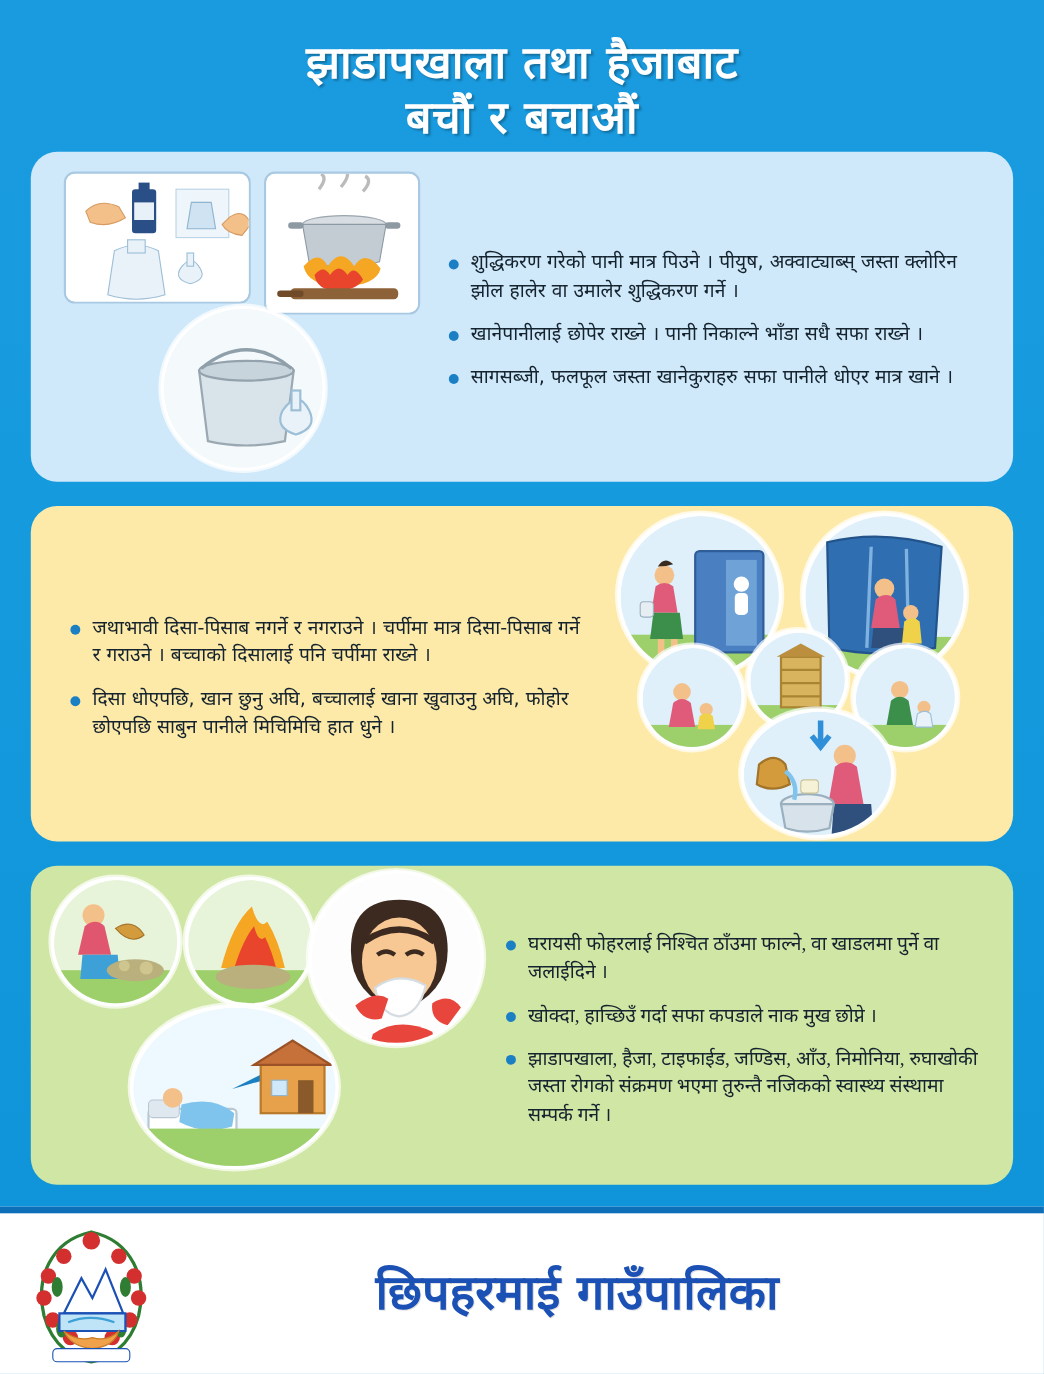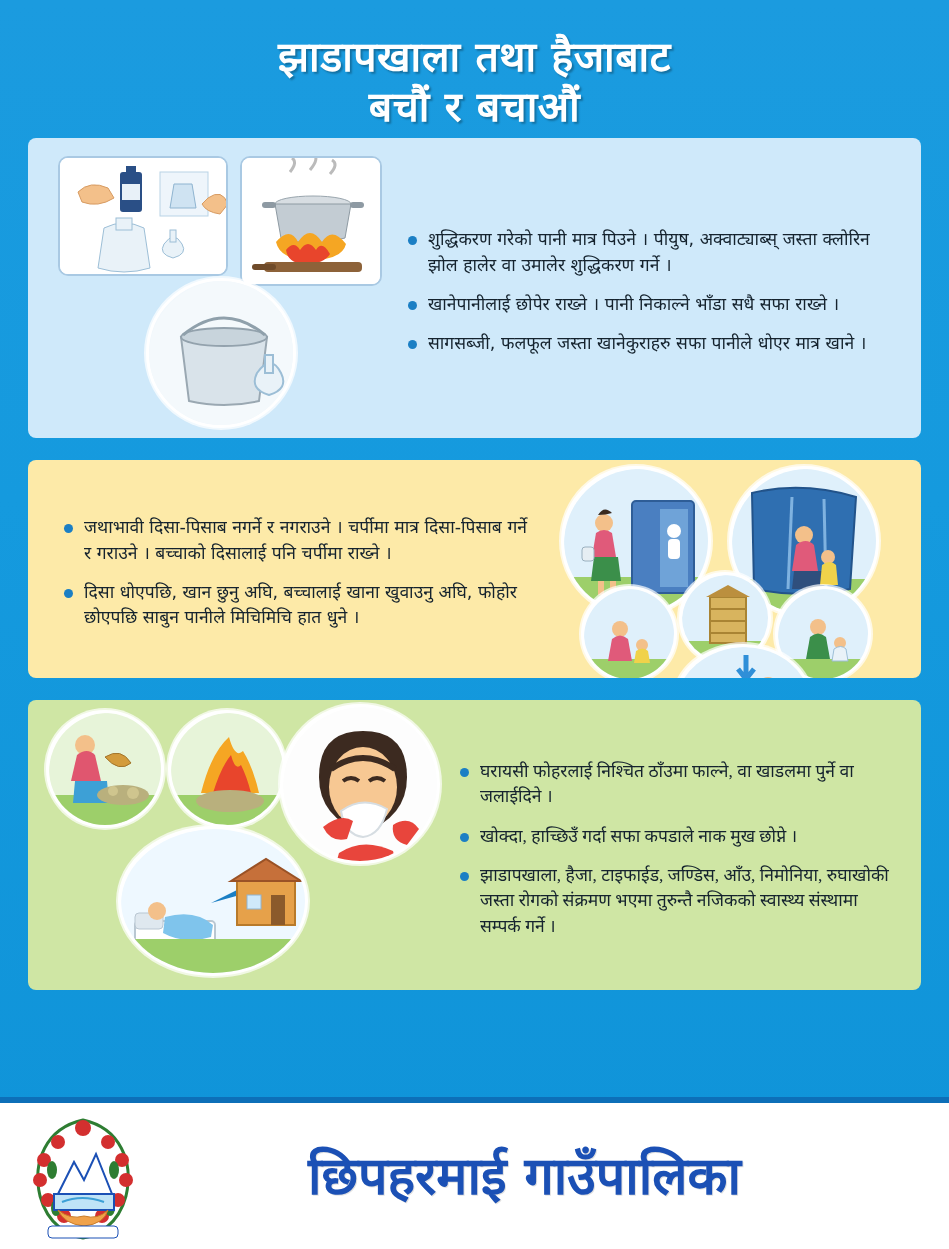--- a/index.html
+++ b/index.html
@@ -28,31 +28,31 @@
     font-weight: bold;
     font-size: 41px;
     line-height: 1.22;
     letter-spacing: .5px;
     text-shadow: 2px 2px 2px rgba(0,0,0,.28);
   }
 
   
   .panel {
     margin: 0 28px 22px 28px;
-    border-radius: 8px;
+    border-radius: 24px;
     position: relative;
     display: flex;
     overflow: hidden;
   }
   .panel-blue  { background: #cfe9fa; }
   .panel-yellow{ background: #fdeaa8; }
   .panel-green { background: #cfe6a4; }
 
   .panel-blue   { height: 300px; }
-  .panel-yellow { height: 218px; }
+  .panel-yellow { height: 305px; }
   .panel-green  { height: 290px; }
 
   .art {
     flex: 0 0 auto;
     position: relative;
   }
   .text-col {
     flex: 1 1 auto;
     padding: 18px 22px 10px 6px;
     display: flex;
@@ -108,21 +108,21 @@
     border-top: 6px solid #0d6fb8;
     display: flex;
     align-items: center;
     padding: 6px 18px;
   }
   .emblem { width: 130px; height: 132px; flex: 0 0 130px; position: relative; }
   .footer-text { flex: 1; text-align: center; padding-right: 30px; }
   .vdc-name {
     color: #1b50b5;
     font-weight: bold;
-    font-size: 52px;
+    font-size: 44px;
     line-height: 1.12;
     text-shadow: 1px 1px 0 rgba(0,0,0,.12);
   }
   .vdc-sub {
     color: #1b50b5;
     font-weight: bold;
     font-size: 24px;
     margin-top: 4px;
   }
 

